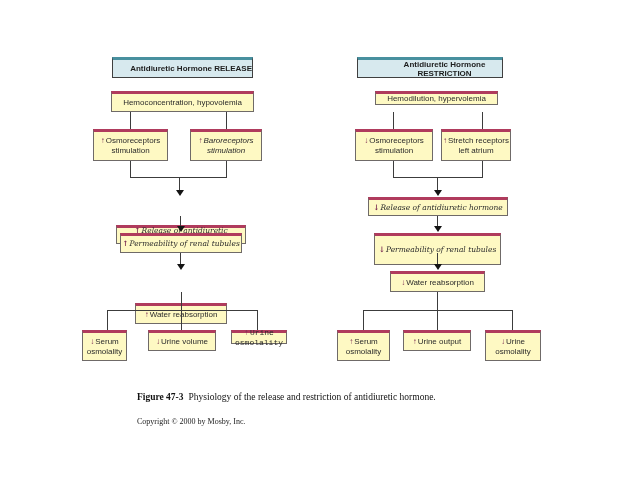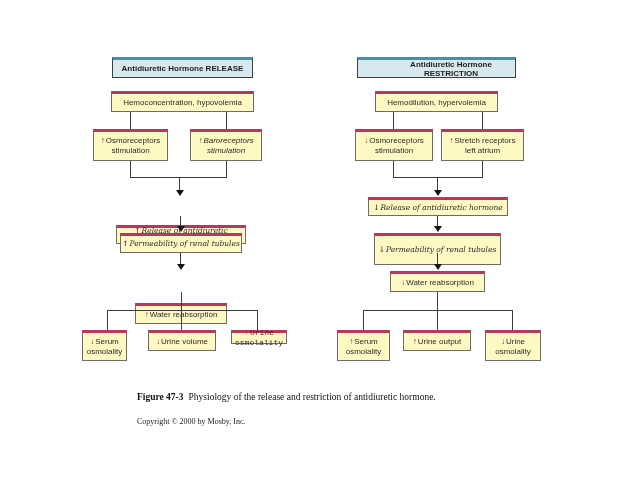--- a/index.html
+++ b/index.html
@@ -71,21 +71,21 @@
     font-size: 8px;
     color: #222222;
     white-space: nowrap;
   }
 </style>
 </head>
 <body>
 
 <div class="canvas">
 
-  <div class="hbox" style="left:112px; top:57px; width:141px; height:21px;">
+  <div class="hbox" style="left:112px; top:57px; width:141px; height:21px;justify-content:flex-end;">
     <span>Antidiuretic Hormone RELEASE</span>
   </div>
 
   <div class="pbox" style="left:111px; top:91px; width:143px; height:21px;">
     <span>Hemoconcentration, hypovolemia</span>
   </div>
 
   <div class="vline" style="left:130px; top:112px; height:17px;"></div>
   <div class="vline" style="left:226px; top:112px; height:17px;"></div>
 
@@ -152,39 +152,39 @@
     </div>
   </div>
 
   <div class="pbox" style="left:231px; top:330px; width:56px; height:14px;font-family:Liberation Mono, monospace;">
     <div class="txt">
       <span class="ar">↑</span><span>Urine</span>
       <span class="ln2">osmolality</span>
     </div>
   </div>
 
-  <div class="hbox" style="left:357px; top:57px; width:159px; height:21px;padding-left:29px;">
+  <div class="hbox" style="left:357px; top:57px; width:146px; height:21px;padding-left:29px;">
     <span>Antidiuretic Hormone RESTRICTION</span>
   </div>
 
-  <div class="pbox" style="left:375px; top:91px; width:123px; height:21px;">
+  <div class="pbox" style="left:375px; top:91px; width:123px; height:14px;">
     <span>Hemodilution, hypervolemia</span>
   </div>
 
   <div class="vline" style="left:393px; top:112px; height:17px;"></div>
   <div class="vline" style="left:482px; top:112px; height:17px;"></div>
 
   <div class="pbox" style="left:355px; top:129px; width:78px; height:32px;">
     <div class="txt">
       <span class="ar">↓</span><span>Osmoreceptors</span>
       <span class="ln2">stimulation</span>
     </div>
   </div>
 
-  <div class="pbox" style="left:441px; top:129px; width:83px; height:32px;">
+  <div class="pbox" style="left:441px; top:129px; width:70px; height:32px;">
     <div class="txt">
       <span class="ar">↑</span><span>Stretch receptors</span>
       <span class="ln2">left atrium</span>
     </div>
   </div>
 
   <div class="vline" style="left:393px; top:161px; height:16px;"></div>
   <div class="vline" style="left:482px; top:161px; height:16px;"></div>
   <div class="hline" style="left:393px; top:177px; width:90px;"></div>
   <div class="vline" style="left:437px; top:177px; height:14px;"></div>

